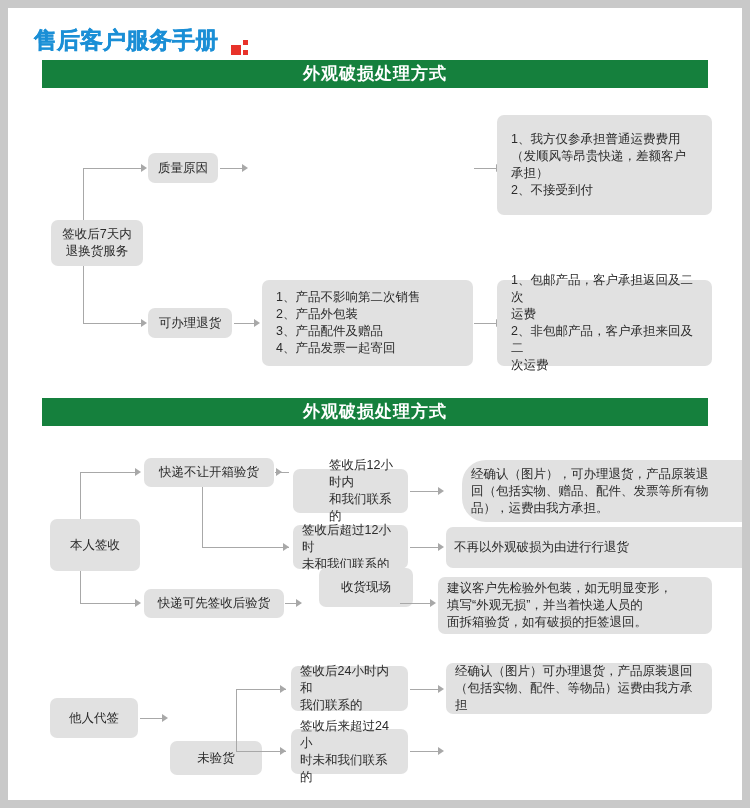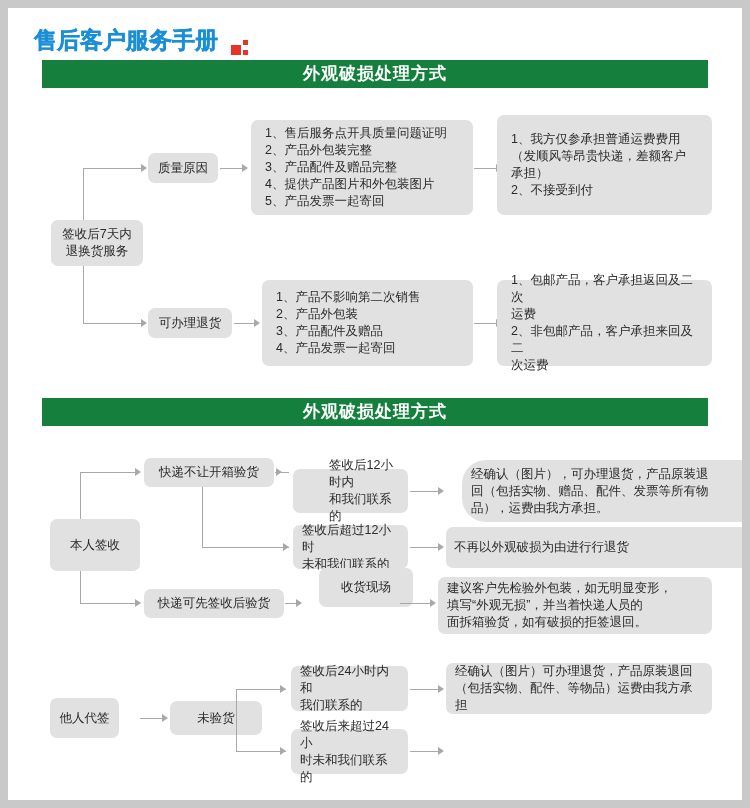--- a/index.html
+++ b/index.html
@@ -169,25 +169,20 @@
   <div class="arrowhead" style="left:133px; top:156px;"></div>
 
   <div class="hline" style="left:75px; top:315px; width:58px;"></div>
   <div class="arrowhead" style="left:133px; top:311px;"></div>
 
   <div class="node center" style="left:140px; top:145px; width:70px; height:30px;">质量原因</div>
 
   <div class="hline" style="left:212px; top:160px; width:22px;"></div>
   <div class="arrowhead" style="left:234px; top:156px;"></div>
 
-  <div class="node list" style="left:243px; top:112px; width:222px; height:95px; padding-left:14px;">1、售后服务点开具质量问题证明
-2、产品外包装完整
-3、产品配件及赠品完整
-4、提供产品图片和外包装图片
-5、产品发票一起寄回</div>
 
   <div class="hline" style="left:466px; top:160px; width:22px;"></div>
   <div class="arrowhead" style="left:488px; top:156px;"></div>
 
   <div class="node list" style="left:489px; top:107px; width:215px; height:100px; padding-left:14px;">1、我方仅参承担普通运费费用
 （发顺风等昂贵快递，差额客户
 承担）
 2、不接受到付</div>
 
   <div class="node center" style="left:140px; top:300px; width:84px; height:30px;">可办理退货</div>
@@ -254,26 +249,26 @@
 
   <div class="node center" style="left:296px; top:560px; width:94px; height:39px;margin-left:15px;">收货现场</div>
 
   <div class="hline" style="left:392px; top:595px; width:30px;"></div>
   <div class="arrowhead" style="left:422px; top:591px;"></div>
 
   <div class="node list" style="left:430px; top:569px; width:274px; height:57px;">建议客户先检验外包装，如无明显变形，
 填写“外观无损”，并当着快递人员的
 面拆箱验货，如有破损的拒签退回。</div>
 
-  <div class="node center" style="left:42px; top:690px; width:69px; height:40px;">他人代签</div>
+  <div class="node center" style="left:42px; top:690px; width:88px; height:40px;">他人代签</div>
 
   <div class="hline" style="left:132px; top:710px; width:22px;"></div>
   <div class="arrowhead" style="left:154px; top:706px;"></div>
 
-  <div class="node center" style="left:162px; top:693px; width:92px; height:34px;">未验货</div>
+  <div class="node center" style="left:162px; top:733px; width:92px; height:34px;">未验货</div>
 
   <div class="vline" style="left:228px; top:681px; height:62px;"></div>
   <div class="hline" style="left:228px; top:681px; width:50px;"></div>
   <div class="arrowhead" style="left:272px; top:677px;"></div>
   <div class="hline" style="left:228px; top:743px; width:50px;"></div>
   <div class="arrowhead" style="left:272px; top:739px;"></div>
 
   <div class="node list" style="left:283px; top:658px; width:117px; height:45px;">签收后24小时内和
 我们联系的</div>
 

